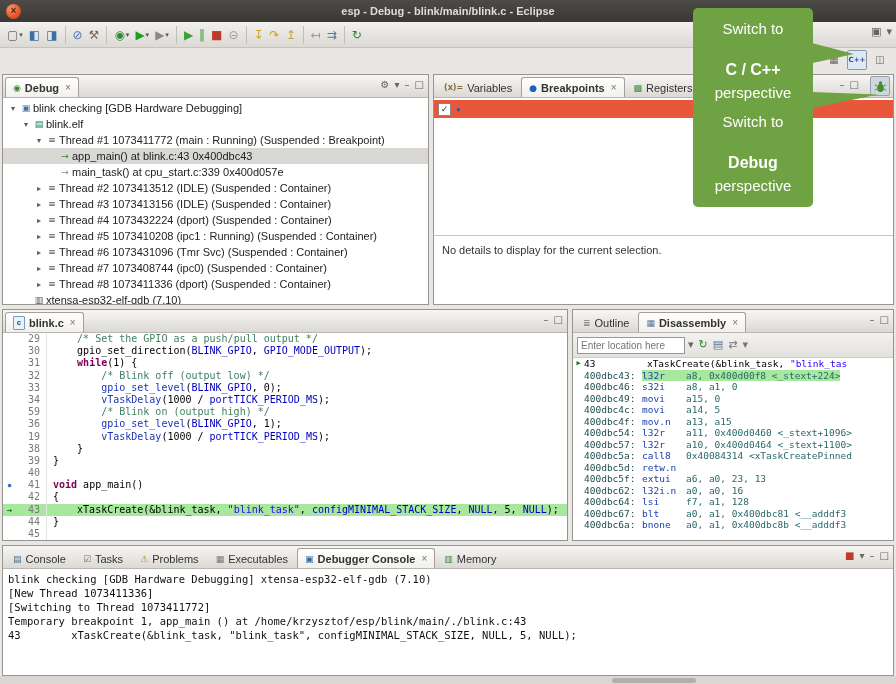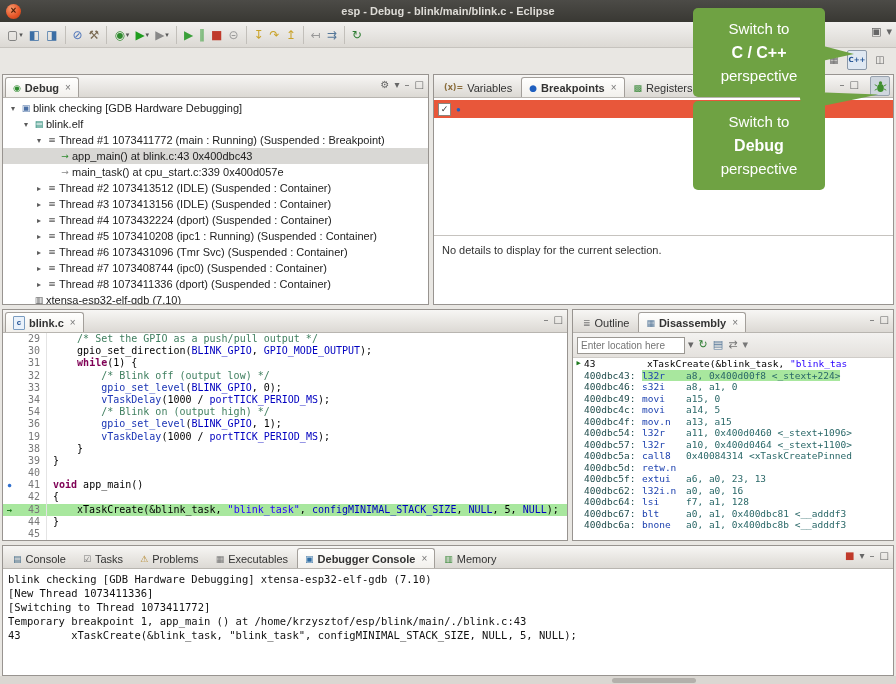--- a/index.html
+++ b/index.html
@@ -90,22 +90,22 @@
   .dmnem{display:inline-block;min-width:44px;color:#1a3fae;}
   .dops{color:#2a6868;}
   .hl{background:#a8e79e;}
 
   
   .console-body{flex:1;overflow:hidden;background:#fff;padding:3px 5px;white-space:pre;color:#111;
                 font-family:"DejaVu Sans Mono","Liberation Mono",monospace;font-size:10.5px;line-height:14px;}
 
   
   .callout{position:absolute;background:#6fa243;color:#fff;text-align:center;border-radius:5px;
-           padding:10px 6px;z-index:60;font-size:15px;line-height:1.5;}
-  .callout .emph{font-weight:bold;font-size:16px;}
+           padding:10px 0;z-index:60;font-size:15px;line-height:1.5;}
+  .callout .emph{font-weight:bold;font-size:16px;margin-top:17px;}
   .callout-arrow{position:absolute;width:0;height:0;z-index:55;}
   .arrow1{left:808px;top:42px;border-left:46px solid #6fa243;border-top:12px solid transparent;border-bottom:10px solid transparent;}
   .arrow2{left:800px;top:86px;border-left:78px solid #6fa243;border-top:14px solid transparent;border-bottom:5px solid transparent;transform:rotate(-8deg);}
 
   
   .bottom-trim{position:absolute;left:0;top:676px;width:896px;height:8px;background:#dad7d2;}
   .hthumb{position:absolute;left:612px;top:1.5px;width:84px;height:5px;background:#b3b0ab;border-radius:3px;}
 </style>
 </head>
 <body>
@@ -341,21 +341,21 @@
           <span class="wbtn">□</span>
         </span>
     </div>
     <div class="editor-body">
         <div class="code-line"><span class="gmark"></span><span class="lnum">29</span><span class="ctext"><span class="tk-pl">    </span><span class="tk-cm">/* Set the GPIO as a push/pull output */</span></span></div>
         <div class="code-line"><span class="gmark"></span><span class="lnum">30</span><span class="ctext"><span class="tk-pl">    gpio_set_direction(</span><span class="tk-mac">BLINK_GPIO</span><span class="tk-pl">, </span><span class="tk-mac">GPIO_MODE_OUTPUT</span><span class="tk-pl">);</span></span></div>
         <div class="code-line"><span class="gmark"></span><span class="lnum">31</span><span class="ctext"><span class="tk-pl">    </span><span class="tk-kw">while</span><span class="tk-pl">(1) {</span></span></div>
         <div class="code-line"><span class="gmark"></span><span class="lnum">32</span><span class="ctext"><span class="tk-pl">        </span><span class="tk-cm">/* Blink off (output low) */</span></span></div>
         <div class="code-line"><span class="gmark"></span><span class="lnum">33</span><span class="ctext"><span class="tk-pl">        </span><span class="tk-fn">gpio_set_level</span><span class="tk-pl">(</span><span class="tk-mac">BLINK_GPIO</span><span class="tk-pl">, 0);</span></span></div>
         <div class="code-line"><span class="gmark"></span><span class="lnum">34</span><span class="ctext"><span class="tk-pl">        </span><span class="tk-fn">vTaskDelay</span><span class="tk-pl">(1000 / </span><span class="tk-mac">portTICK_PERIOD_MS</span><span class="tk-pl">);</span></span></div>
-        <div class="code-line"><span class="gmark"></span><span class="lnum">54</span><span class="ctext"><span class="tk-pl">        </span><span class="tk-cm">/* Blink on (output high) */</span></span></div>
+        <div class="code-line"><span class="gmark"></span><span class="lnum">59</span><span class="ctext"><span class="tk-pl">        </span><span class="tk-cm">/* Blink on (output high) */</span></span></div>
         <div class="code-line"><span class="gmark"></span><span class="lnum">36</span><span class="ctext"><span class="tk-pl">        </span><span class="tk-fn">gpio_set_level</span><span class="tk-pl">(</span><span class="tk-mac">BLINK_GPIO</span><span class="tk-pl">, 1);</span></span></div>
         <div class="code-line"><span class="gmark"></span><span class="lnum">19</span><span class="ctext"><span class="tk-pl">        </span><span class="tk-fn">vTaskDelay</span><span class="tk-pl">(1000 / </span><span class="tk-mac">portTICK_PERIOD_MS</span><span class="tk-pl">);</span></span></div>
         <div class="code-line"><span class="gmark"></span><span class="lnum">38</span><span class="ctext"><span class="tk-pl">    }</span></span></div>
         <div class="code-line"><span class="gmark"></span><span class="lnum">39</span><span class="ctext"><span class="tk-pl">}</span></span></div>
         <div class="code-line"><span class="gmark"></span><span class="lnum">40</span><span class="ctext"></span></div>
         <div class="code-line"><span class="gmark m-dot">●</span><span class="lnum">41</span><span class="ctext"><span class="tk-kw">void</span><span class="tk-pl"> app_main()</span></span></div>
         <div class="code-line"><span class="gmark"></span><span class="lnum">42</span><span class="ctext"><span class="tk-pl">{</span></span></div>
         <div class="code-line current"><span class="gmark m-arrow">→</span><span class="lnum">43</span><span class="ctext"><span class="tk-pl">    xTaskCreate(&amp;blink_task, </span><span class="tk-str">"blink_task"</span><span class="tk-pl">, </span><span class="tk-mac">configMINIMAL_STACK_SIZE</span><span class="tk-pl">, </span><span class="tk-mac">NULL</span><span class="tk-pl">, 5, </span><span class="tk-mac">NULL</span><span class="tk-pl">);</span></span></div>
         <div class="code-line"><span class="gmark"></span><span class="lnum">44</span><span class="ctext"><span class="tk-pl">}</span></span></div>
         <div class="code-line"><span class="gmark"></span><span class="lnum">45</span><span class="ctext"></span></div>

